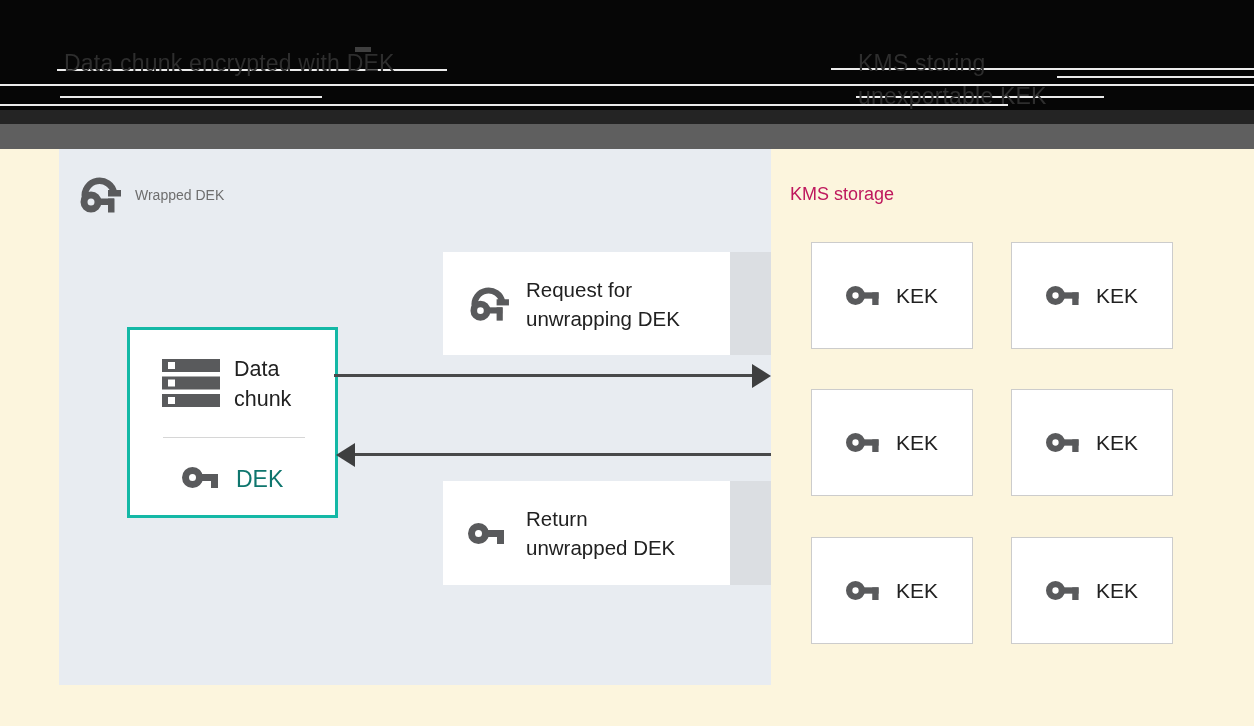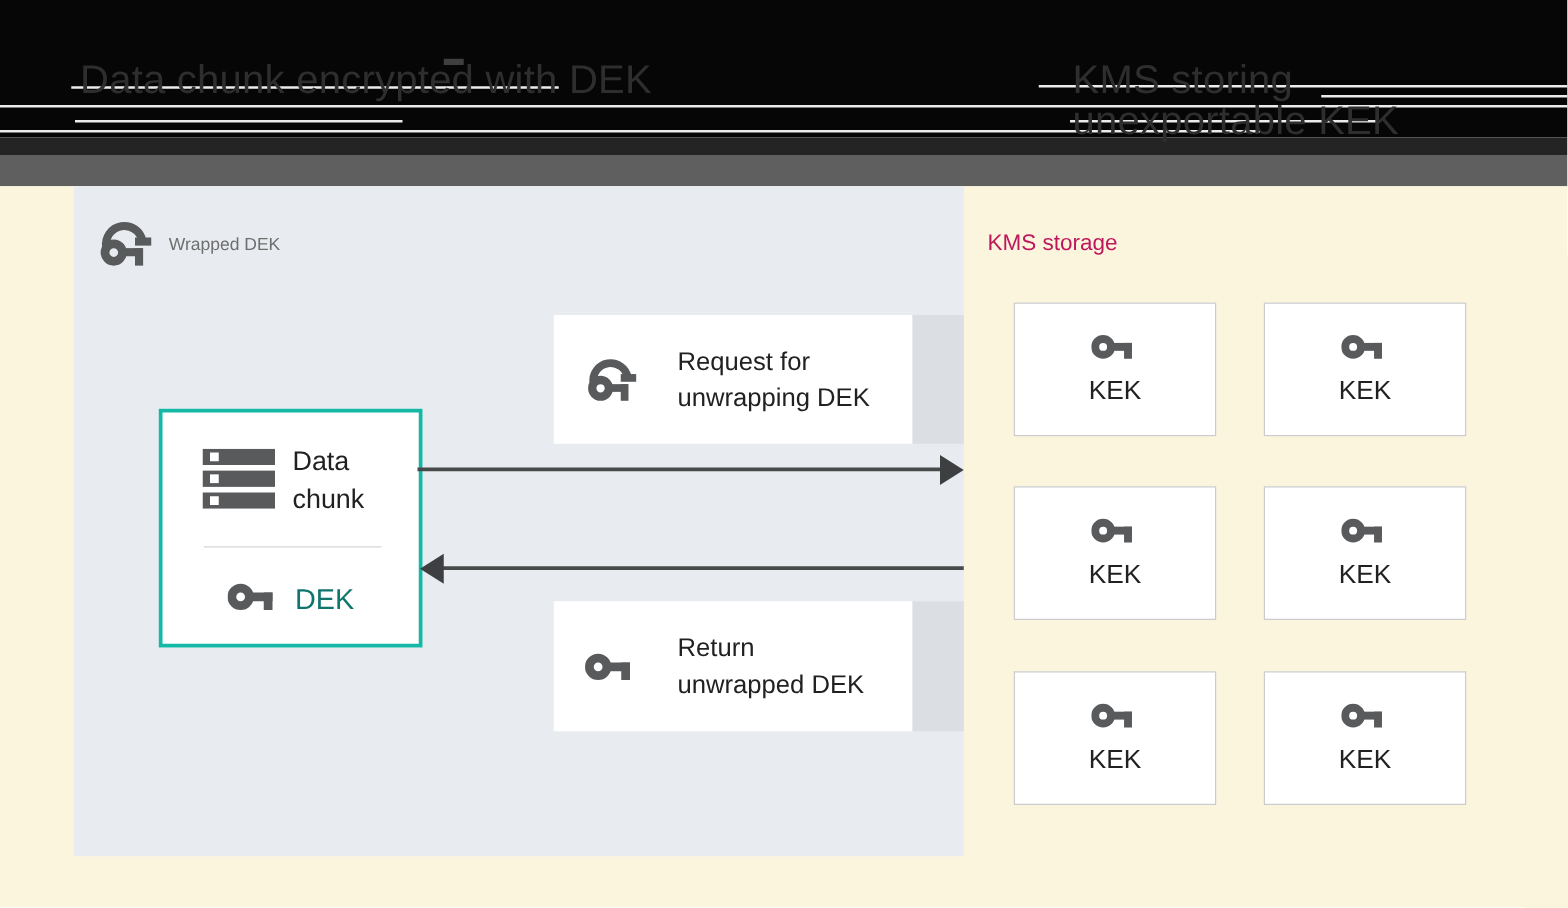--- a/index.html
+++ b/index.html
@@ -12,21 +12,21 @@
 
   
   .hdr-black{left:0;top:0;width:1254px;height:110px;background:#060606;}
   .hdr-black2{left:0;top:110px;width:1254px;height:14px;background:#242424;}
   .hdr-grayband{left:0;top:124px;width:1254px;height:25px;background:#5f5f5f;}
 
   
   .scanline{position:absolute;height:2px;background:#ffffff;opacity:.92;}
   .blob{position:absolute;background:#3f3f3f;}
 
-  .caption{color:#2e2e2e;font-size:32px;line-height:33px;font-weight:500;letter-spacing:.2px;}
+  .caption{color:#2e2e2e;font-size:23px;line-height:33px;font-weight:500;letter-spacing:.2px;}
   .caption-left{left:64px;top:47px;}
   .caption-right{left:858px;top:47px;width:262px;text-align:left;}
 
   
   .canvas-yellow{left:0;top:149px;width:1254px;height:577px;background:#fcf5dd;}
   .panel{left:59px;top:149px;width:712px;height:536px;background:#e8ecf1;}
 
   .panel-header{left:78px;top:175px;display:flex;align-items:center;gap:13px;}
   .panel-header-label{color:#6e6e6e;font-size:14px;}
 
@@ -41,34 +41,34 @@
   .dc-dek{position:absolute;left:106px;top:136px;color:#0f766e;font-size:23px;}
 
   
   .msg-box{width:287px;background:#ffffff;display:flex;align-items:center;}
   .request-box{left:443px;top:252px;height:103px;}
   .return-box{left:443px;top:481px;height:104px;}
   .msg-ext{width:41px;background:#dbdee2;}
   .request-ext{left:730px;top:252px;height:103px;}
   .return-ext{left:730px;top:481px;height:104px;}
   .msg-icon{margin-left:25px;flex:0 0 auto;}
-  .msg-text{margin-left:32px;color:#212121;font-size:20.5px;line-height:29px;}
+  .msg-text{margin-left:16px;color:#212121;font-size:20.5px;line-height:29px;}
 
   
   .arrow-line{position:absolute;height:3px;background:#48494a;}
   .arrow-head-right{position:absolute;width:0;height:0;
     border-top:12px solid transparent;border-bottom:12px solid transparent;
     border-left:19px solid #3e3f40;}
   .arrow-head-left{position:absolute;width:0;height:0;
     border-top:12px solid transparent;border-bottom:12px solid transparent;
     border-right:19px solid #3e3f40;}
 
   
   .kek-box{position:absolute;width:162px;height:107px;background:#ffffff;border:1px solid #cccccc;
-    box-sizing:border-box;display:flex;align-items:center;justify-content:center;gap:12px;flex-direction:column;}
+    box-sizing:border-box;display:flex;align-items:center;justify-content:center;gap:12px;}
   .kek-label{color:#212121;font-size:21px;}
 
   .icon svg{display:block;}
 </style>
 </head>
 <body>
 
 <div id="stage">
 
   <div class="abs hdr-black"></div>

